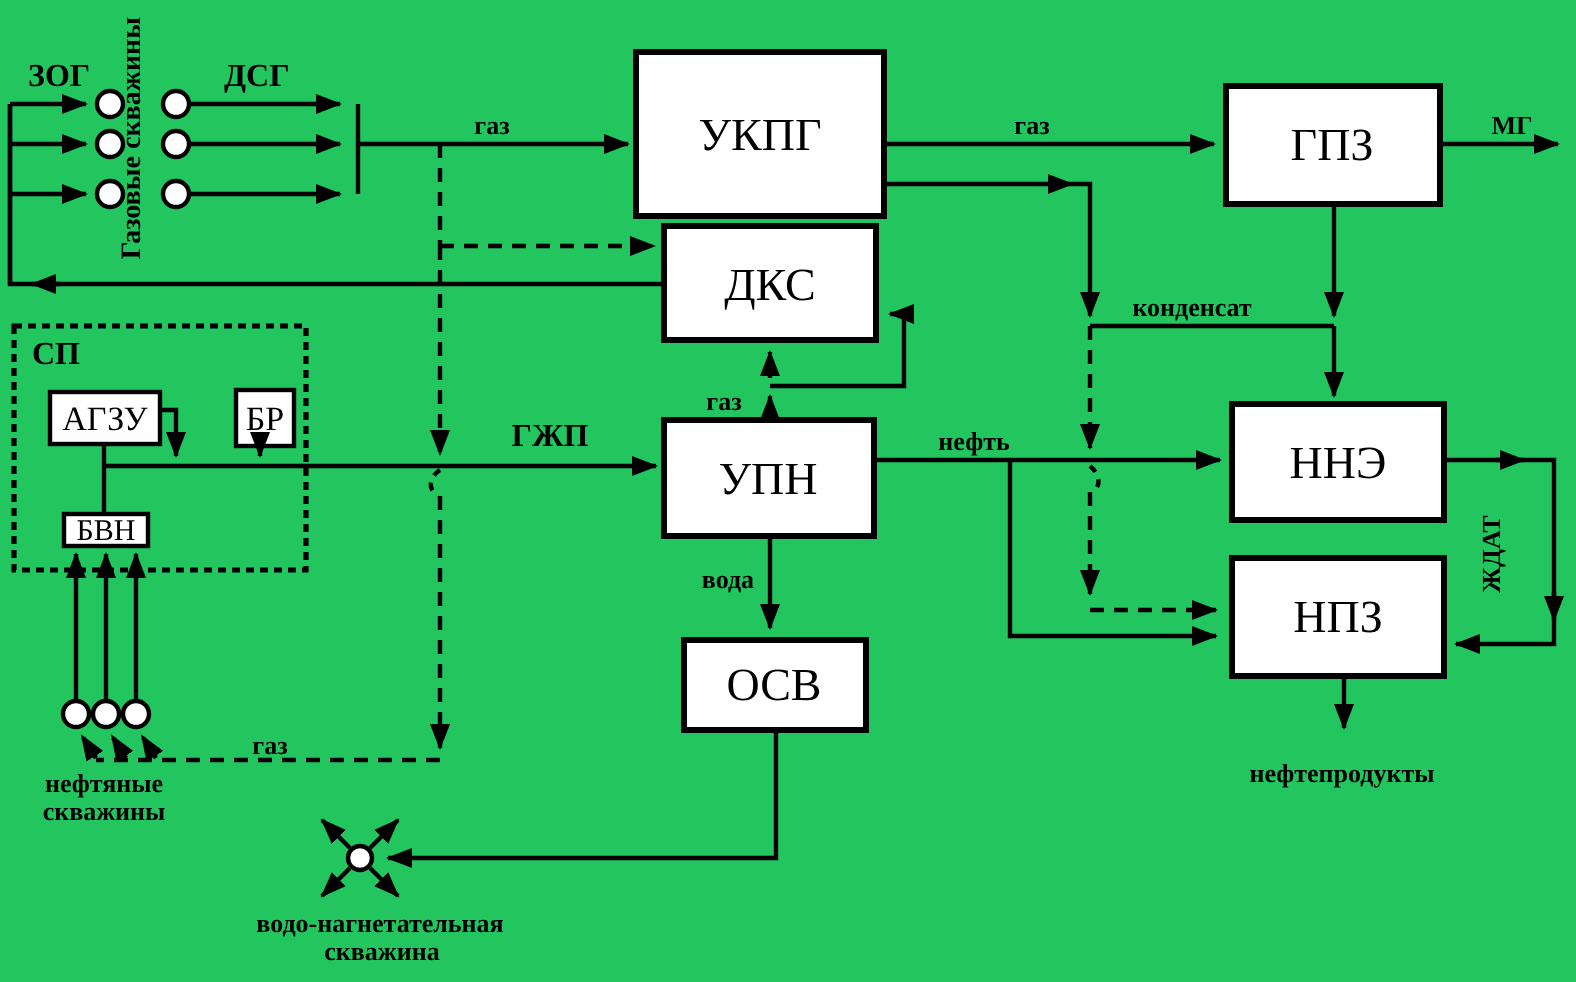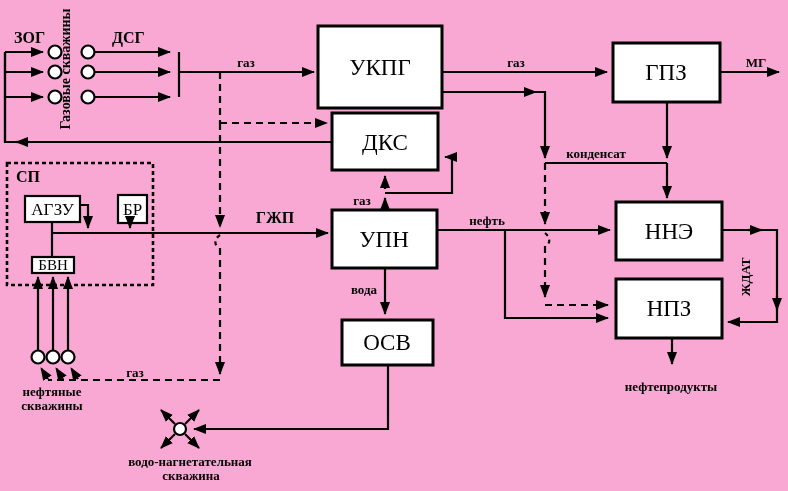--- a/index.html
+++ b/index.html
@@ -1,16 +1,16 @@
 <!DOCTYPE html>
 <html><head>
 <meta charset="utf-8">
 <style>
   html,body{margin:0;padding:0;background:#fff;}
-  .stage{position:relative;width:788px;height:491px;background:#f9a8d4;overflow:hidden;}
+  .stage{position:relative;width:788px;height:491px;background:#22c55e;overflow:hidden;}
   svg{display:block;}
   .ln{stroke:#000;stroke-width:2.2;fill:none;}
   .dsh{stroke-dasharray:7 5;}
   .dsh3{stroke-dasharray:4 4;}
   .bx{fill:#fff;stroke:#000;stroke-width:3;}
   .bxs{fill:#fff;stroke:#000;stroke-width:2.2;}
   .spbox{fill:none;stroke:#000;stroke-width:2.6;stroke-dasharray:4 3;}
   .well{fill:#fff;stroke:#000;stroke-width:2.2;}
   text{font-family:"Liberation Serif","DejaVu Serif",serif;fill:#000;}
   .tbox{font-size:23px;}

